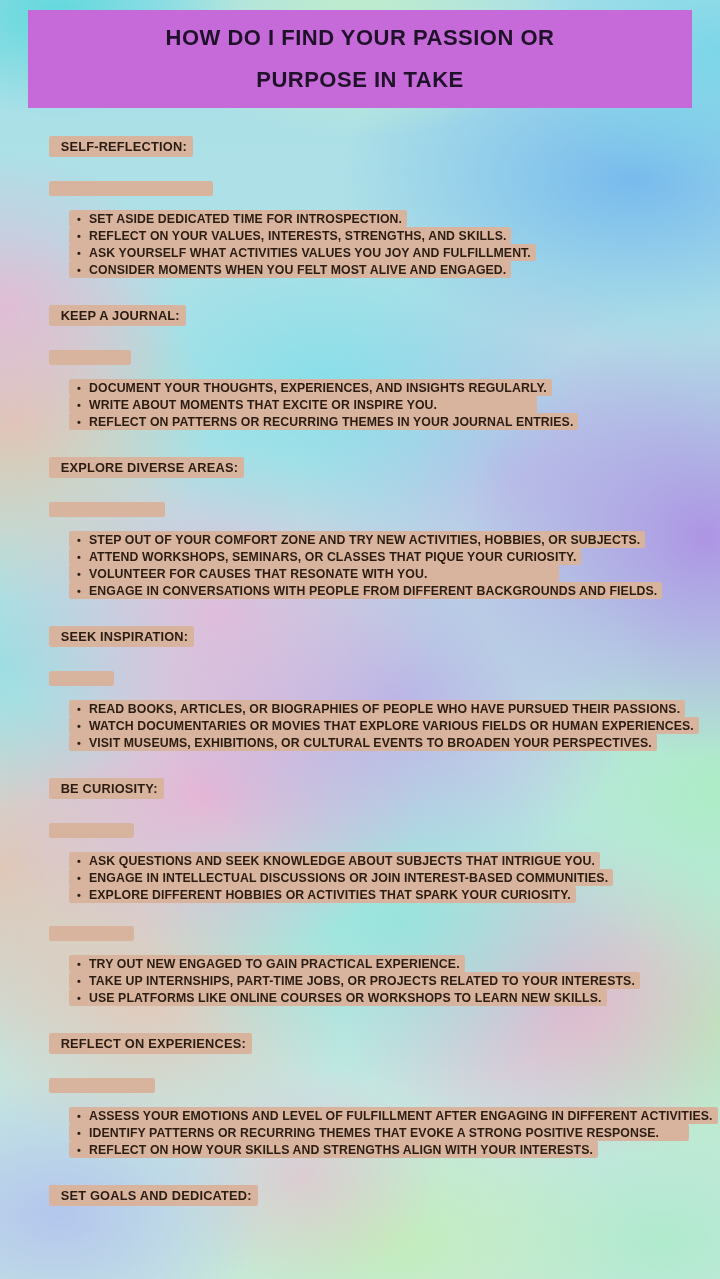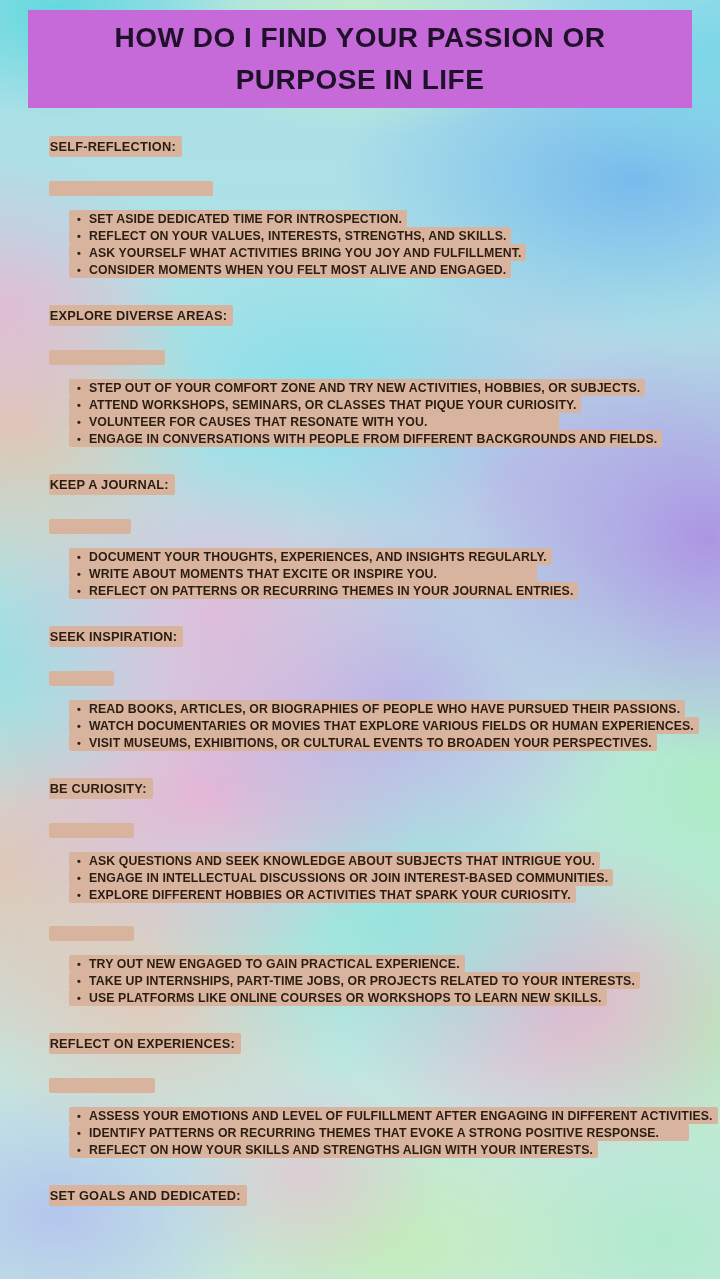--- a/index.html
+++ b/index.html
@@ -35,27 +35,27 @@
       linear-gradient(180deg,#a9dfe8,#c8e8e0);
   }
   .title-banner{
     margin:10px 28px 0 28px;
     height:98px;
     background:#c56ad8;
     display:flex;flex-direction:column;align-items:center;justify-content:center;
     text-align:center;
   }
   .title-line{
-    font-size:28px;font-weight:700;line-height:42px;letter-spacing:.5px;
+    font-size:22px;font-weight:700;line-height:42px;letter-spacing:.5px;
     color:#20112a;white-space:pre;
   }
   .content{padding:14px 0 0 22px;}
   .section{margin:0 0 13px 0;}
   .h-line{line-height:14px;white-space:pre;}
-  .h-line .hl{padding:3px 6px 3px 1px;}
+  .h-line .hl{padding:3px 6px 3px 12px;}
   .hl{
     display:inline-block;background:#d8b49f;border-radius:2px;
     color:#2b1c12;font-weight:700;
   }
   .h-text{font-size:12.8px;letter-spacing:.2px;white-space:pre;}
   .gap-line{line-height:12px;margin:-2px 0 2px 0;white-space:pre;}
   .gap-line .hl{padding:1px 0;min-height:12px;}
   .gap-stub{font-size:12.3px;white-space:pre;}
   .lines .line{line-height:14px;white-space:pre;margin:0 0 0 0;padding-left:47px;}
   .lines .line .hl{padding:1px 5px 1px 0;}
@@ -64,64 +64,64 @@
     font-size:11px;color:#2b1c12;vertical-align:baseline;
   }
   .txt{font-size:12.3px;letter-spacing:.1px;white-space:pre;}
 </style>
 </head>
 <body>
 
 <div class="page">
   <div class="title-banner">
     <div class="title-line">HOW DO I FIND YOUR PASSION OR</div>
-    <div class="title-line">PURPOSE IN LIFE</div>
+    <div class="title-line">PURPOSE IN TAKE</div>
   </div>
   <div class="content">
   <div class="section">
     <div class="h-line">
       <span class="hl"><span class="h-text">SELF-REFLECTION:</span></span>
     </div>
     <div class="gap-line">
       <span class="hl"><span class="gap-stub">                                                </span></span>
     </div>
     <div class="lines">
           <div class="line"><span class="hl"><span class="dot">•</span><span class="txt">SET ASIDE DEDICATED TIME FOR INTROSPECTION.</span></span></div>
           <div class="line"><span class="hl"><span class="dot">•</span><span class="txt">REFLECT ON YOUR VALUES, INTERESTS, STRENGTHS, AND SKILLS.</span></span></div>
-          <div class="line"><span class="hl"><span class="dot">•</span><span class="txt">ASK YOURSELF WHAT ACTIVITIES BRING YOU JOY AND FULFILLMENT.</span></span></div>
+          <div class="line"><span class="hl"><span class="dot">•</span><span class="txt">ASK YOURSELF WHAT ACTIVITIES VALUES YOU JOY AND FULFILLMENT.</span></span></div>
           <div class="line"><span class="hl"><span class="dot">•</span><span class="txt">CONSIDER MOMENTS WHEN YOU FELT MOST ALIVE AND ENGAGED.</span></span></div>
+        </div>
+  </div>
+
+  <div class="section">
+    <div class="h-line">
+      <span class="hl"><span class="h-text">KEEP A JOURNAL:</span></span>
+    </div>
+    <div class="gap-line">
+      <span class="hl"><span class="gap-stub">                        </span></span>
+    </div>
+    <div class="lines">
+          <div class="line"><span class="hl"><span class="dot">•</span><span class="txt">DOCUMENT YOUR THOUGHTS, EXPERIENCES, AND INSIGHTS REGULARLY.</span></span></div>
+          <div class="line"><span class="hl"><span class="dot">•</span><span class="txt">WRITE ABOUT MOMENTS THAT EXCITE OR INSPIRE YOU.                           </span></span></div>
+          <div class="line"><span class="hl"><span class="dot">•</span><span class="txt">REFLECT ON PATTERNS OR RECURRING THEMES IN YOUR JOURNAL ENTRIES.</span></span></div>
         </div>
   </div>
 
   <div class="section">
     <div class="h-line">
       <span class="hl"><span class="h-text">EXPLORE DIVERSE AREAS:</span></span>
     </div>
     <div class="gap-line">
       <span class="hl"><span class="gap-stub">                                  </span></span>
     </div>
     <div class="lines">
           <div class="line"><span class="hl"><span class="dot">•</span><span class="txt">STEP OUT OF YOUR COMFORT ZONE AND TRY NEW ACTIVITIES, HOBBIES, OR SUBJECTS.</span></span></div>
           <div class="line"><span class="hl"><span class="dot">•</span><span class="txt">ATTEND WORKSHOPS, SEMINARS, OR CLASSES THAT PIQUE YOUR CURIOSITY.</span></span></div>
           <div class="line"><span class="hl"><span class="dot">•</span><span class="txt">VOLUNTEER FOR CAUSES THAT RESONATE WITH YOU.                                    </span></span></div>
           <div class="line"><span class="hl"><span class="dot">•</span><span class="txt">ENGAGE IN CONVERSATIONS WITH PEOPLE FROM DIFFERENT BACKGROUNDS AND FIELDS.</span></span></div>
-        </div>
-  </div>
-
-  <div class="section">
-    <div class="h-line">
-      <span class="hl"><span class="h-text">KEEP A JOURNAL:</span></span>
-    </div>
-    <div class="gap-line">
-      <span class="hl"><span class="gap-stub">                        </span></span>
-    </div>
-    <div class="lines">
-          <div class="line"><span class="hl"><span class="dot">•</span><span class="txt">DOCUMENT YOUR THOUGHTS, EXPERIENCES, AND INSIGHTS REGULARLY.</span></span></div>
-          <div class="line"><span class="hl"><span class="dot">•</span><span class="txt">WRITE ABOUT MOMENTS THAT EXCITE OR INSPIRE YOU.                           </span></span></div>
-          <div class="line"><span class="hl"><span class="dot">•</span><span class="txt">REFLECT ON PATTERNS OR RECURRING THEMES IN YOUR JOURNAL ENTRIES.</span></span></div>
         </div>
   </div>
 
   <div class="section">
     <div class="h-line">
       <span class="hl"><span class="h-text">SEEK INSPIRATION:</span></span>
     </div>
     <div class="gap-line">
       <span class="hl"><span class="gap-stub">                   </span></span>
     </div>

